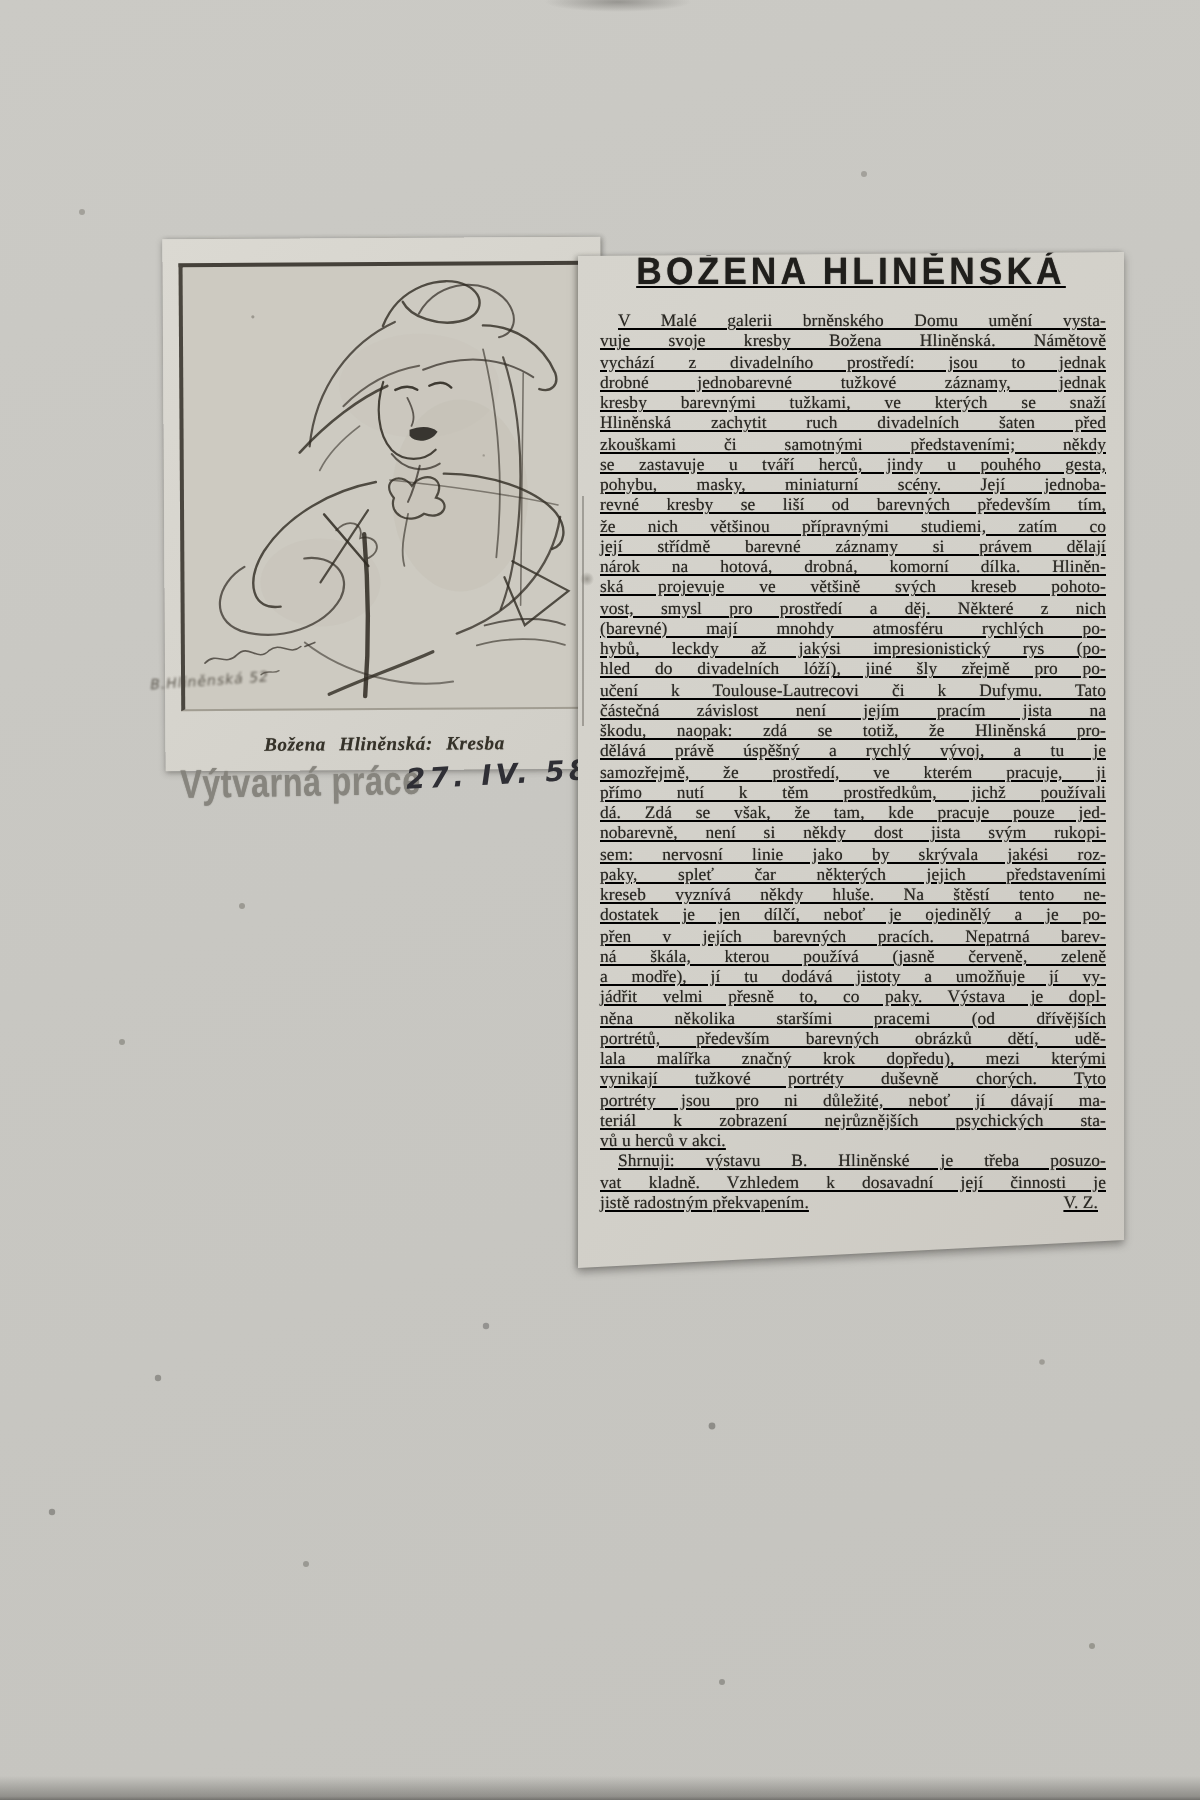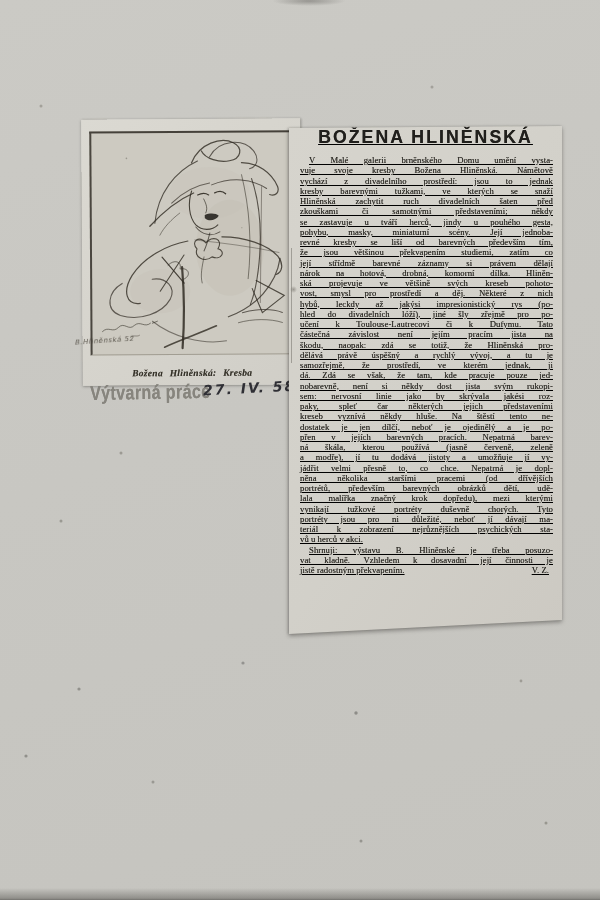--- a/index.html
+++ b/index.html
@@ -198,48 +198,51 @@
   <div class="article-wrap">
     <div class="article-clip">
       <div class="edge-line"></div>
       <div class="stain"></div>
       <div class="article-title">BOŽENA HLINĚNSKÁ</div>
       <div class="article-col">
         <div class="para1">
             <div class="tline">V Malé galerii brněnského Domu umění vysta-</div>
             <div class="tline">vuje svoje kresby Božena Hliněnská. Námětově</div>
             <div class="tline">vychází z divadelního prostředí: jsou to jednak</div>
+            <div class="tline">drobné jednobarevné tužkové záznamy, jednak</div>
             <div class="tline">kresby barevnými tužkami, ve kterých se snaží</div>
             <div class="tline">Hliněnská zachytit ruch divadelních šaten před</div>
             <div class="tline">zkouškami či samotnými představeními; někdy</div>
             <div class="tline">se zastavuje u tváří herců, jindy u pouhého gesta,</div>
             <div class="tline">pohybu, masky, miniaturní scény. Její jednoba-</div>
             <div class="tline">revné kresby se liší od barevných především tím,</div>
-            <div class="tline">že jsou většinou překvapením studiemi, zatím co</div>
+            <div class="tline">že nich většinou přípravnými studiemi, zatím co</div>
             <div class="tline">její střídmě barevné záznamy si právem dělají</div>
             <div class="tline">nárok na hotová, drobná, komorní dílka. Hliněn-</div>
             <div class="tline">ská projevuje ve většině svých kreseb pohoto-</div>
             <div class="tline">vost, smysl pro prostředí a děj. Některé z nich</div>
+            <div class="tline">(barevné) mají mnohdy atmosféru rychlých po-</div>
             <div class="tline">hybů, leckdy až jakýsi impresionistický rys (po-</div>
             <div class="tline">hled do divadelních lóží), jiné šly zřejmě pro po-</div>
             <div class="tline">učení k Toulouse-Lautrecovi či k Dufymu. Tato</div>
             <div class="tline">částečná závislost není jejím pracím jista na</div>
             <div class="tline">škodu, naopak: zdá se totiž, že Hliněnská pro-</div>
             <div class="tline">dělává právě úspěšný a rychlý vývoj, a tu je</div>
-            <div class="tline">samozřejmě, že prostředí, ve kterém jednak, ji</div>
+            <div class="tline">samozřejmě, že prostředí, ve kterém pracuje, ji</div>
+            <div class="tline">přímo nutí k těm prostředkům, jichž používali</div>
             <div class="tline">dá. Zdá se však, že tam, kde pracuje pouze jed-</div>
             <div class="tline">nobarevně, není si někdy dost jista svým rukopi-</div>
             <div class="tline">sem: nervosní linie jako by skrývala jakési roz-</div>
             <div class="tline">paky, spleť čar některých jejich představeními</div>
             <div class="tline">kreseb vyznívá někdy hluše. Na štěstí tento ne-</div>
             <div class="tline">dostatek je jen dílčí, neboť je ojedinělý a je po-</div>
             <div class="tline">přen v jejích barevných pracích. Nepatrná barev-</div>
             <div class="tline">ná škála, kterou používá (jasně červeně, zeleně</div>
             <div class="tline">a modře), jí tu dodává jistoty a umožňuje jí vy-</div>
-            <div class="tline">jádřit velmi přesně to, co chce. Nepatrná je dopl-</div>
+            <div class="tline">jádřit velmi přesně to, co paky. Výstava je dopl-</div>
             <div class="tline">něna několika staršími pracemi (od dřívějších</div>
             <div class="tline">portrétů, především barevných obrázků dětí, udě-</div>
             <div class="tline">lala malířka značný krok dopředu), mezi kterými</div>
             <div class="tline">vynikají tužkové portréty duševně chorých. Tyto</div>
             <div class="tline">portréty jsou pro ni důležité, neboť jí dávají ma-</div>
             <div class="tline">teriál k zobrazení nejrůznějších psychických sta-</div>
             <div class="tline">vů u herců v akci.</div>
           </div>
         <div class="para2">
             <div class="tline">Shrnuji: výstavu B. Hliněnské je třeba posuzo-</div>

